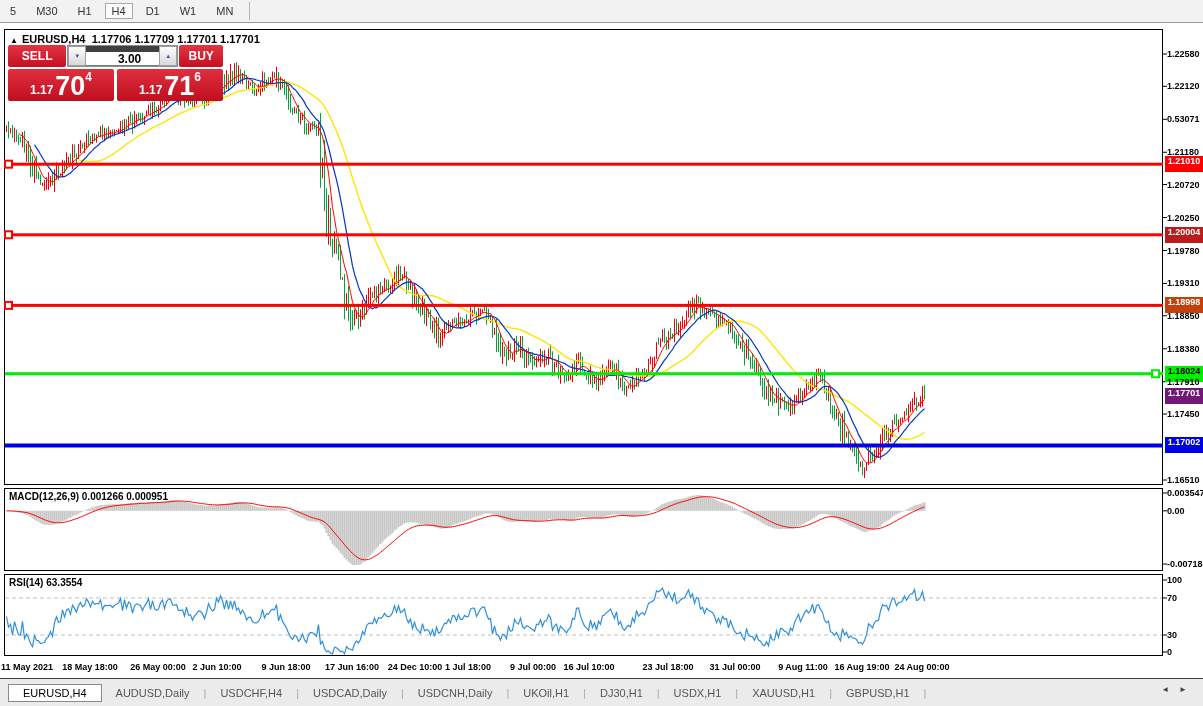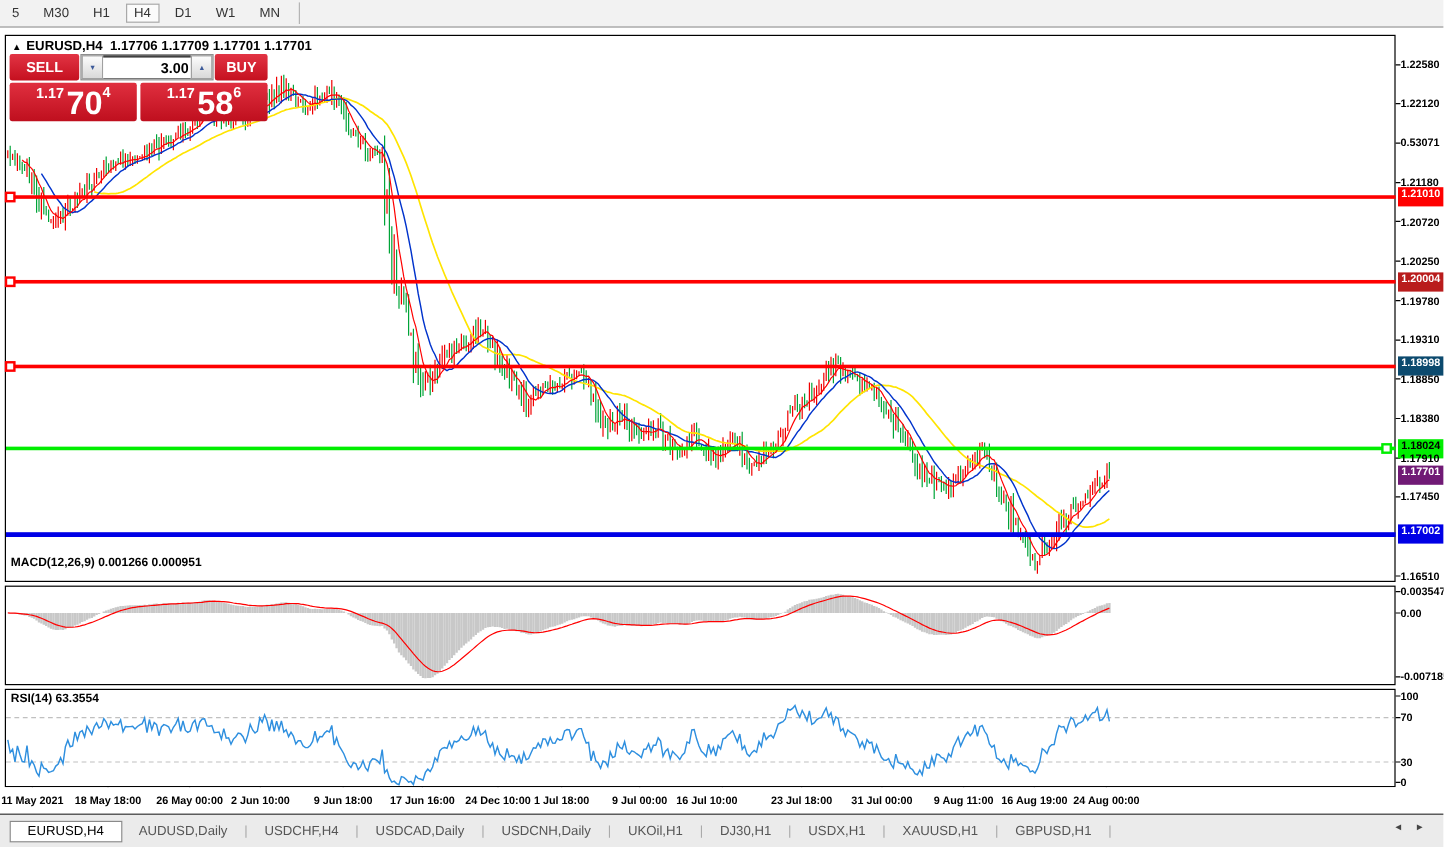--- a/index.html
+++ b/index.html
@@ -32,27 +32,27 @@
   
   #trade-panel{position:absolute;left:8px;top:45px;width:215px;}
   #trade-row1{display:flex;height:22px;}
   .trade-btn{background:linear-gradient(#e23444,#c5101f);color:#fff;font:bold 12px "Liberation Sans",sans-serif;
              display:flex;align-items:center;justify-content:center;border-radius:2px;cursor:pointer;}
   #sell-btn{width:68px;}
   #buy-btn{width:51px;}
   #vol-group{width:113px;display:flex;margin:0 1px;border:1px solid #8f8f8f;background:#eee;box-sizing:border-box;}
   .spin-btn{width:18px;background:linear-gradient(#fcfcfc,#d9d9d9);border:1px solid #a0a0a0;color:#3c5a99;
             font-size:7px;display:flex;align-items:center;justify-content:center;cursor:pointer;box-sizing:border-box;}
-  #vol-input{width:73px;border:none;border-top:2px solid #404040;border-bottom:1px solid #7a7a7a;
-             font:bold 12px "Liberation Sans",sans-serif;text-align:right;padding:0 2px;box-sizing:border-box;}
+  #vol-input{width:73px;border:none;border-top:6px solid #404040;border-bottom:1px solid #7a7a7a;
+             font:bold 12px "Liberation Sans",sans-serif;text-align:right;padding:0 18px;box-sizing:border-box;}
   #trade-row2{display:flex;margin-top:2px;}
   .price-box{width:106px;height:32px;background:linear-gradient(#e02f3f,#bf0f1e);border-radius:2px;color:#fff;
              display:flex;align-items:flex-end;justify-content:center;padding-bottom:2px;box-sizing:border-box;cursor:pointer;}
   .price-box + .price-box{margin-left:3px;}
-  .p-small{font:bold 12px "Liberation Sans",sans-serif;margin:0 2px 14px 0;}
+  .p-small{font:bold 12px "Liberation Sans",sans-serif;margin:0 2px 2px 0;}
   .p-big{font:bold 27px "Liberation Sans",sans-serif;line-height:26px;}
   .p-sup{font:bold 12px "Liberation Sans",sans-serif;align-self:flex-start;margin-top:1px;}
   
   #xaxis-strip{position:absolute;left:0;top:656px;width:1203px;height:22px;background:#fff;}
   #tabbar{position:absolute;left:0;top:678px;width:1203px;height:28px;background:#ebebeb;
           border-top:1px solid #3a3a3a;display:flex;align-items:center;}
   .tab-active{background:#fff;border:1px solid #8a8a8a;font:11px "Liberation Sans",sans-serif;color:#000;
               padding:2px 14px;margin-left:8px;cursor:default;}
   .tab-label{font:11px "Liberation Sans",sans-serif;color:#555;padding:2px 14px;cursor:pointer;white-space:nowrap;}
   .tab-sep{color:#aaa;font-size:11px;}
@@ -1083,27 +1083,27 @@
       <div id="buy-btn" class="trade-btn">BUY</div>
     </div>
     <div id="trade-row2">
       <div class="price-box">
         <span class="p-small">1.17</span>
         <span class="p-big">70</span>
         <span class="p-sup">4</span>
       </div>
       <div class="price-box">
         <span class="p-small">1.17</span>
-        <span class="p-big">58</span>
+        <span class="p-big">71</span>
         <span class="p-sup">6</span>
       </div>
     </div>
   </div>
 
-  <div class="ind-label" style="left:9px;top:464px;">MACD(12,26,9) 0.001266 0.000951</div>
+  <div class="ind-label" style="left:9px;top:491px;">MACD(12,26,9) 0.001266 0.000951</div>
   <div class="ind-label" style="left:9px;top:577px;">RSI(14) 63.3554</div>
 
   <div id="xaxis-strip"></div>
 
   <div id="tabbar">
     <div class="tab-active">EURUSD,H4</div>
       <div class="tab-label">AUDUSD,Daily</div>
       <span class="tab-sep">|</span>
       <div class="tab-label">USDCHF,H4</div>
       <span class="tab-sep">|</span>
@@ -1118,21 +1118,21 @@
       <div class="tab-label">USDX,H1</div>
       <span class="tab-sep">|</span>
       <div class="tab-label">XAUUSD,H1</div>
       <span class="tab-sep">|</span>
       <div class="tab-label">GBPUSD,H1</div>
       <span class="tab-sep">|</span>
       <span class="tab-arrows"><span>◄</span><span>►</span></span>
   </div>
 <div class="pricetag" style="top:164px;background:#ff0000;color:#ffffff">1.21010</div>
     <div class="pricetag" style="top:235px;background:#b91c1c;color:#ffffff">1.20004</div>
-    <div class="pricetag" style="top:305px;background:#0c4a6e;color:#ffffff">1.18998</div>
+    <div class="pricetag" style="top:305px;background:#c2410c;color:#ffffff">1.18998</div>
     <div class="pricetag" style="top:374px;background:#00ee00;color:#000000">1.18024</div>
     <div class="pricetag" style="top:445px;background:#0000e6;color:#ffffff">1.17002</div>
     <div class="pricetag" style="top:396px;background:#701a75;color:#ffffff">1.17701</div>
     <div class="axlab" style="top:54px">1.22580</div>
     <div class="axlab" style="top:86px">1.22120</div>
     <div class="axlab" style="top:119px">0.53071</div>
     <div class="axlab" style="top:152px">1.21180</div>
     <div class="axlab" style="top:185px">1.20720</div>
     <div class="axlab" style="top:218px">1.20250</div>
     <div class="axlab" style="top:251px">1.19780</div>

